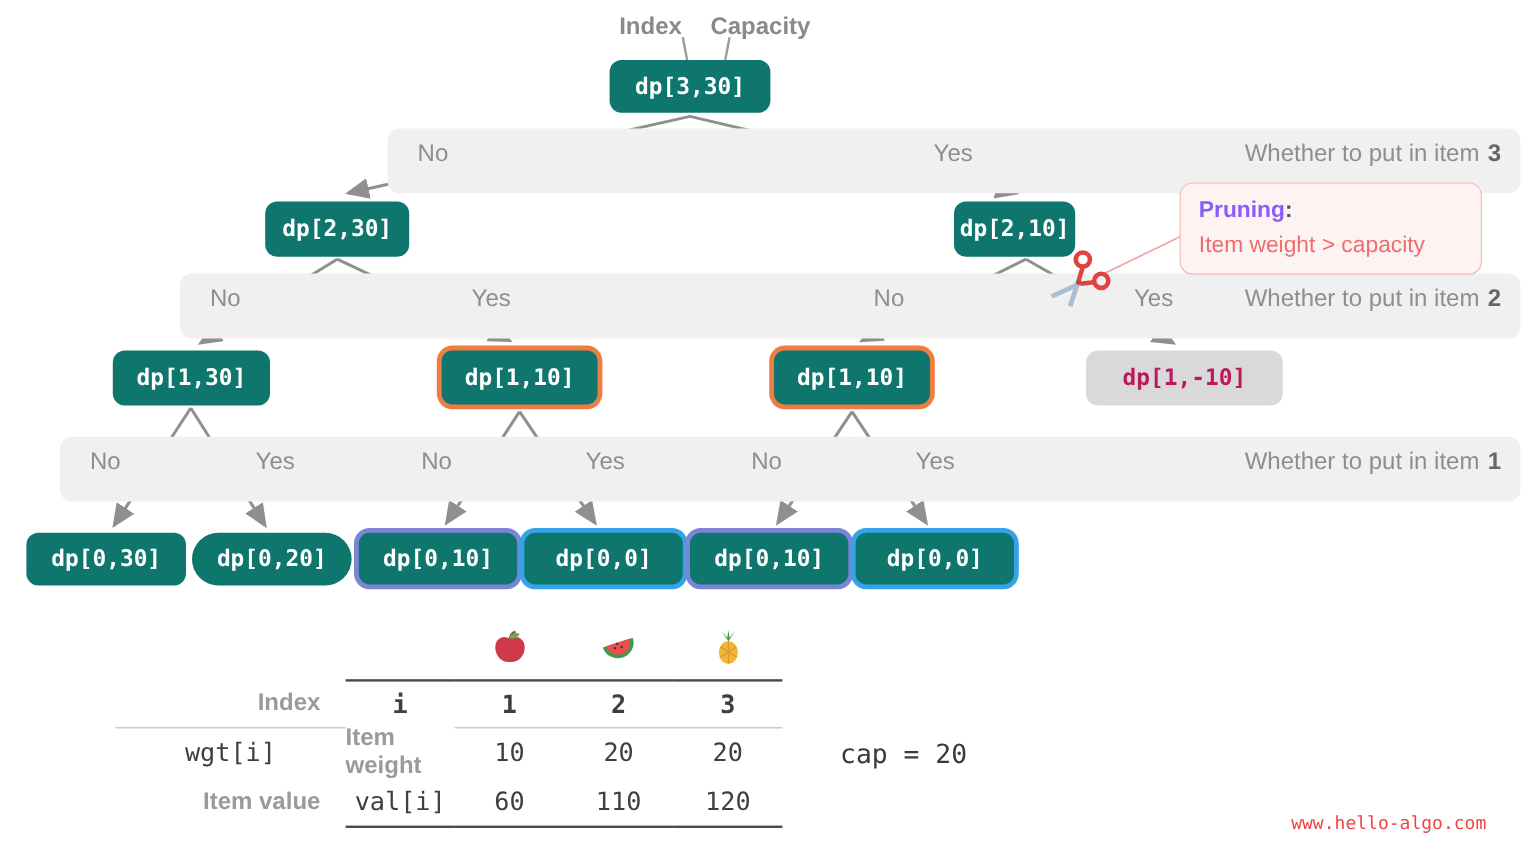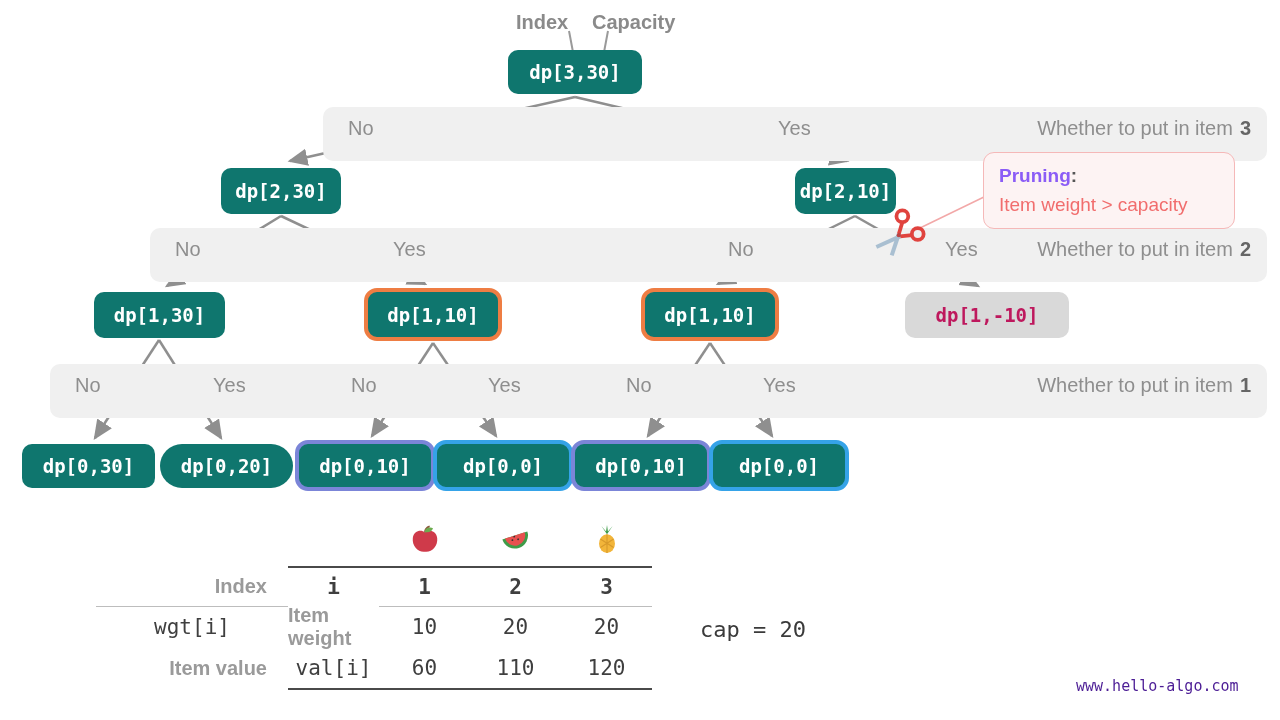--- a/index.html
+++ b/index.html
@@ -80,21 +80,21 @@
   }
   .itable .hd { font-weight:bold; }
   .itable .bt { border-top:2px solid #4a4a4a; }
   .itable .bl { border-top:1px solid #bdbdbd; }
   .itable .bb { border-bottom:2px solid #4a4a4a; }
   .fruit { width:30px; height:30px; }
 
   
   #cap-label { position:absolute; left:700px; top:578px; font-size:20px; font-weight:bold; color:#9a9a9a; }
   #cap-value { position:absolute; left:700px; top:617px; font-family:"DejaVu Sans Mono", monospace; font-size:22px; color:#3a3a3a; }
-  #watermark { position:absolute; left:1076px; top:677px; font-family:"DejaVu Sans Mono", monospace; font-size:15px; color:#4c1d95; }
+  #watermark { position:absolute; left:1076px; top:677px; font-family:"DejaVu Sans Mono", monospace; font-size:15px; color:#ef4444; }
 </style>
 </head>
 <body>
 
 <div class="canvas">
 
   <svg class="layer" width="1280" height="720">
     <defs>
       <marker id="arrow" markerWidth="9" markerHeight="8" refX="7" refY="3.5" orient="auto">
         <path d="M0,0 L8,3.5 L0,7 z" fill="#8f8f8f"></path>

